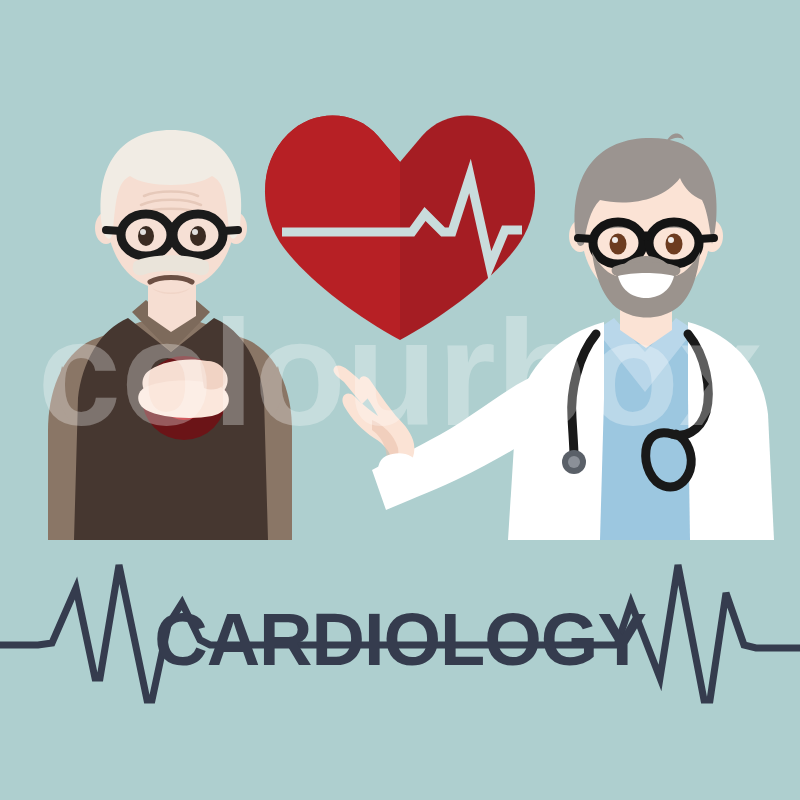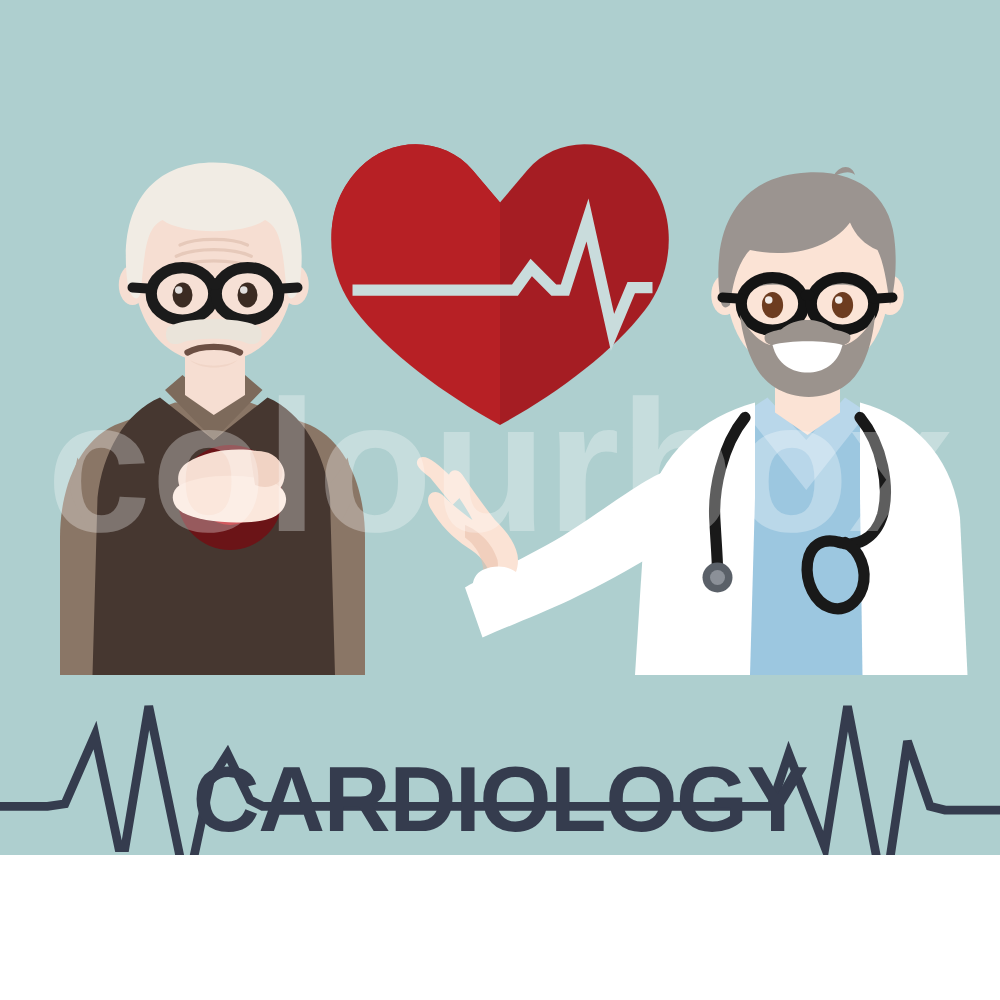--- a/index.html
+++ b/index.html
@@ -3,21 +3,21 @@
 <meta charset="utf-8">
 <style>
   html, body {
     margin: 0;
     padding: 0;
     background: #ffffff;
   }
   #stage {
     position: relative;
     width: 800px;
-    height: 684px;
+    height: 800px;
     overflow: hidden;
     font-family: "Liberation Sans", sans-serif;
     background: #aecfcf;
   }
   #artboard {
     position: absolute;
     inset: 0;
     width: 800px;
     height: 800px;
   }

